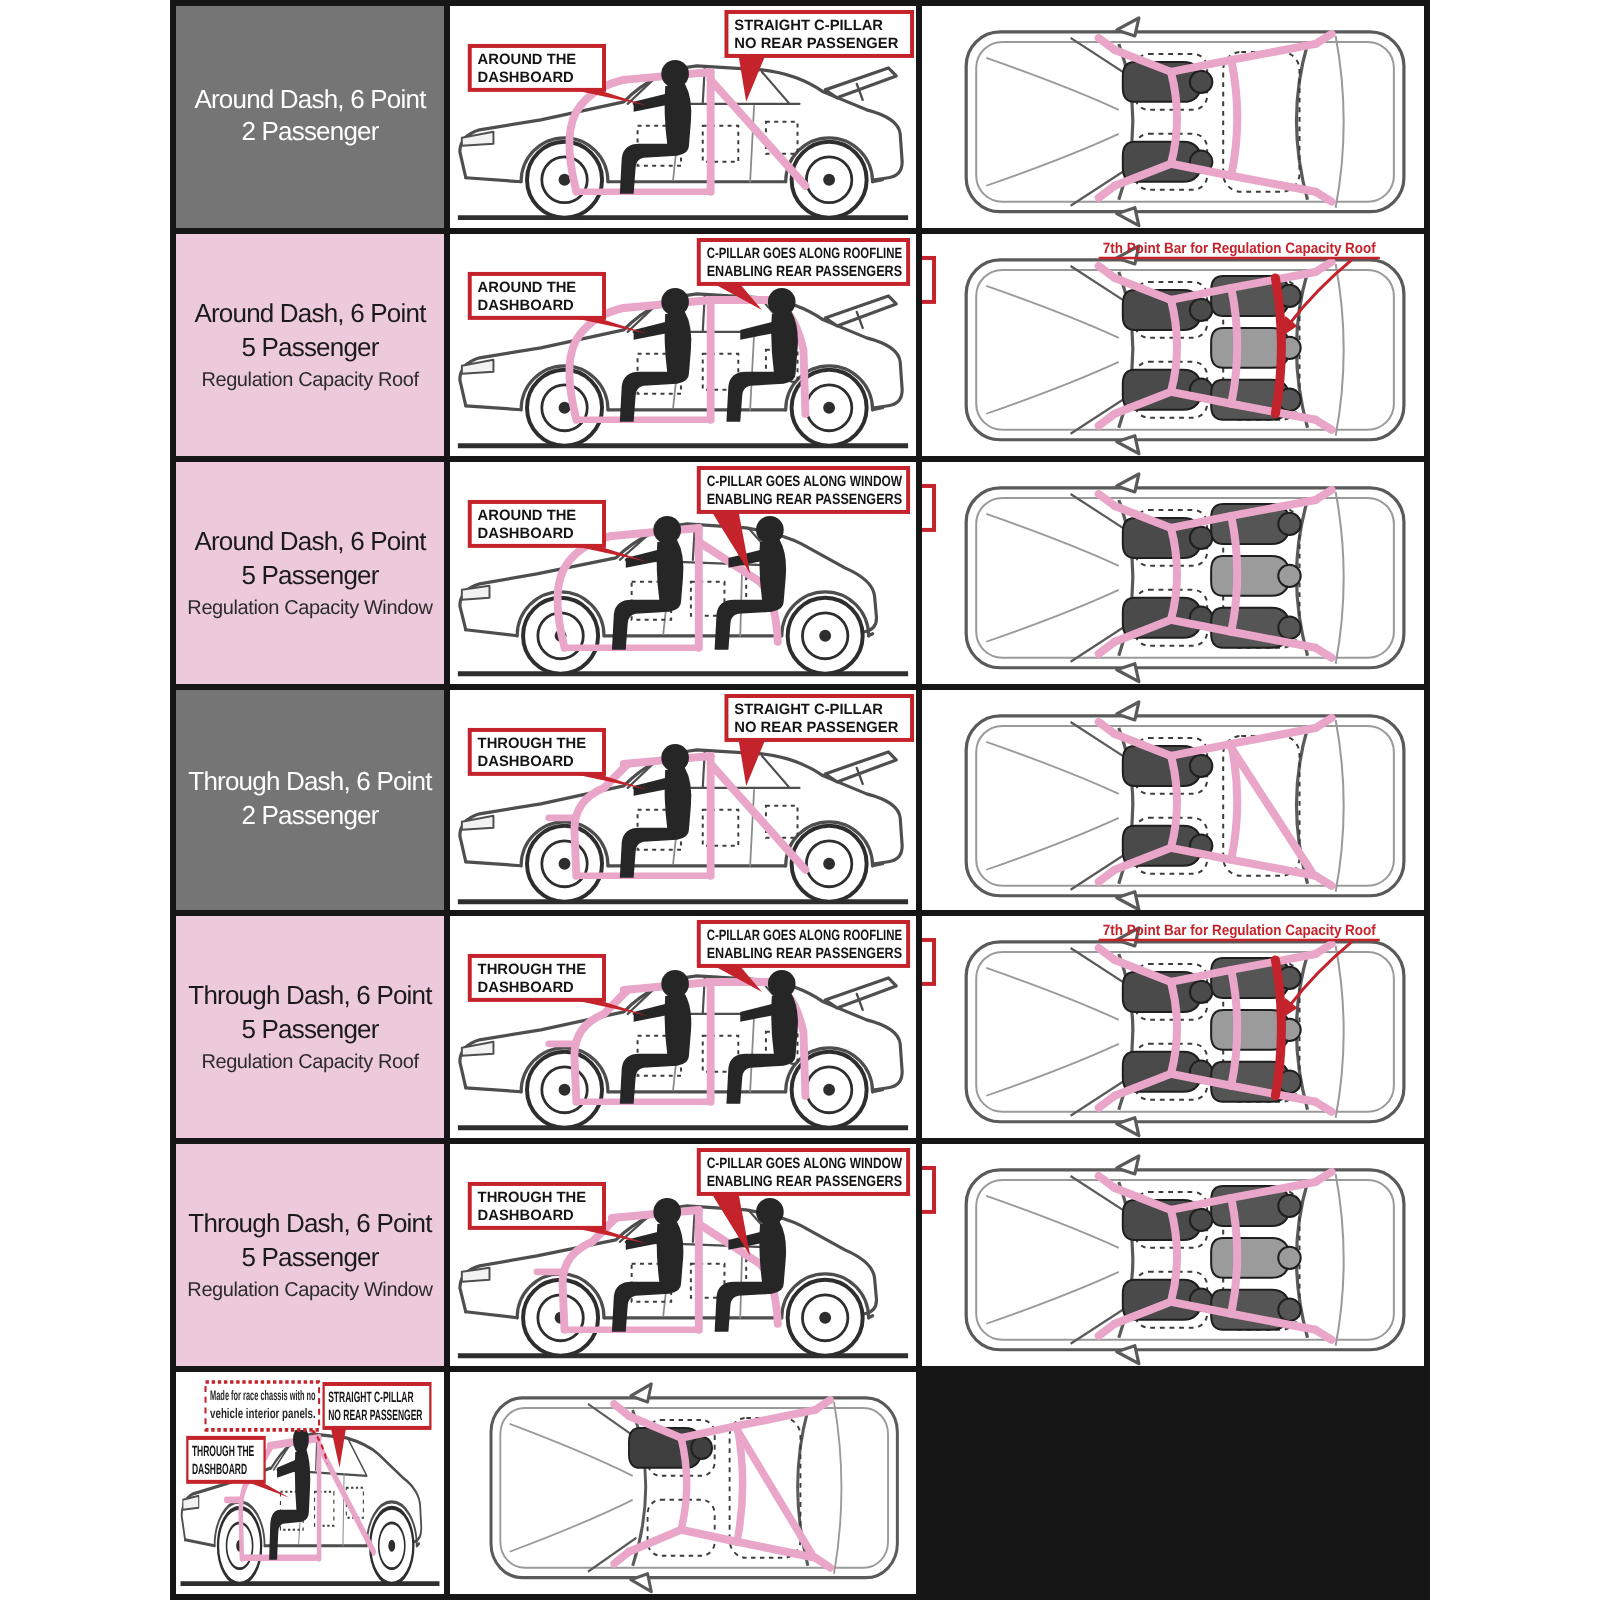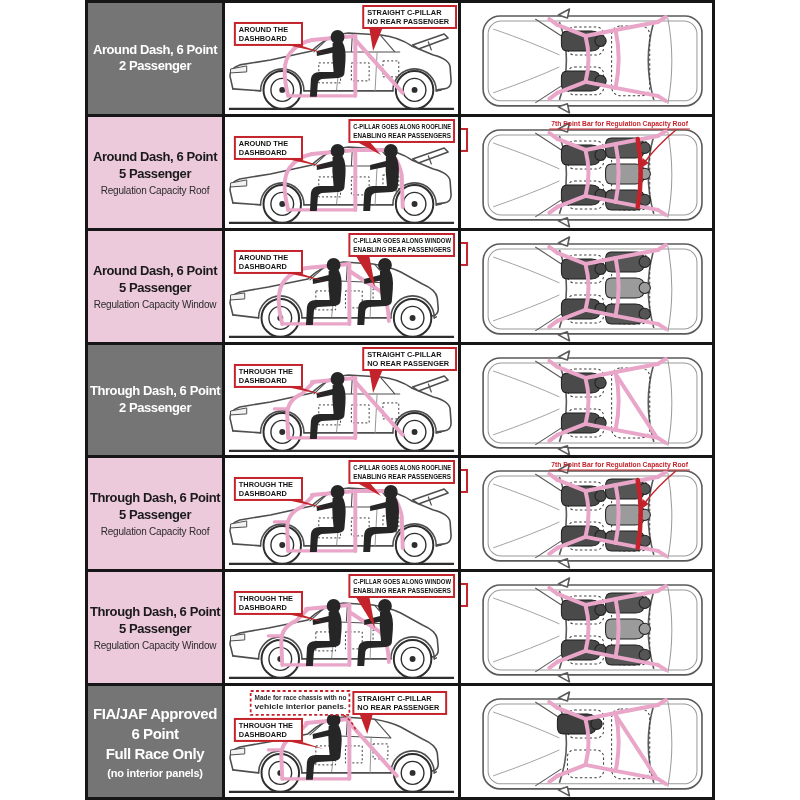--- a/index.html
+++ b/index.html
@@ -9,21 +9,21 @@
     position:absolute;left:85px;top:0;width:630px;height:800px;
     background:#161616;display:grid;grid-template-rows:repeat(7,1fr);
     gap:3px;padding:3px;box-sizing:border-box;
   }
   .row{display:grid;grid-template-columns:134px 233px 1fr;gap:3px;min-height:0;}
   .cell{overflow:hidden;position:relative;min-height:0;}
   .label-cell{display:flex;flex-direction:column;justify-content:center;align-items:center;
     text-align:center;padding:2px 3px;box-sizing:border-box;}
   .label-cell.gray{background:#757575;color:#ffffff;}
   .label-cell.pink{background:#ecc9db;color:#1a1a1a;}
-  .t1{font-weight:bold;font-size:13px;line-height:1.3;letter-spacing:-0.4px;white-space:nowrap;}
+  .t1{font-weight:normal;font-size:13px;line-height:1.3;letter-spacing:-0.4px;white-space:nowrap;}
   .t1.big{font-size:15px;line-height:1.35;}
   .sub{font-size:10px;letter-spacing:-0.2px;margin-top:2px;white-space:nowrap;}
   .pink .sub{color:#2b2b2b;}
   .sub.strong{font-weight:bold;font-size:11px;margin-top:3px;}
   .art-cell{background:#ffffff;}
   .art-cell svg{display:block;width:100%;height:100%;}
   svg text{font-family:"Liberation Sans",sans-serif;}
 </style>
 </head>
 <body>
@@ -678,26 +678,20 @@
               <path d="M124,33 L154,27 M124,79 L154,85"></path>
               <path d="M154,27 Q160,56 154,85"></path>
               <path d="M154,27 L196,19 M154,85 L196,93"></path>
               <path d="M96,22 L88,16 M96,90 L88,96 M196,19 L204,14 M196,93 L204,98"></path>
             </g>
             <rect x="-3" y="12" width="9" height="22" fill="#ffffff" stroke="#c4232b" stroke-width="2"></rect>
           </svg>
         </div>
       </div>
       <div class="row">
-        <div class="cell label-cell gray">
-          <div class="t1 big">FIA/JAF Approved</div>
-          <div class="t1 big">6 Point</div>
-          <div class="t1 big">Full Race Only</div>
-          <div class="sub strong">(no interior panels)</div>
-        </div>
         <div class="cell art-cell">
           <svg viewBox="0 0 236 111" preserveAspectRatio="none">
             <line x1="4" y1="106" x2="232" y2="106" stroke="#2e2e2e" stroke-width="2.4"></line>
             <g fill="none" stroke="#4e4e4e" stroke-width="1.6" stroke-linejoin="round" stroke-linecap="round">
               <path d="M8,84 L5,72 Q5,64 15,61 L44,56 L84,48 Q100,33 120,31 L150,33 Q168,36 178,41 L200,53 Q214,59 215,67 L216,78 Q216,84 210,85 L204,86"></path>
               <path d="M8,84 L34,87 M78,87 L168,87 M212,87 L214,86"></path>
               <path d="M34,87 A22,22 0 0 1 78,87 M168,87 A22,22 0 0 1 212,87"></path>
               <path d="M86,49 L102,35 M89,49 L168,52 M124,32 L123,49 M152,34 L168,52" stroke-width="1.1"></path>
               <path d="M112,50 L108,86 M148,51 L147,87" stroke-width="0.9" stroke="#8a8a8a"></path>
               <path d="M6,64 L20,62 L20,68 L6,69 Z" stroke-width="1" fill="#f2f2f2"></path>

